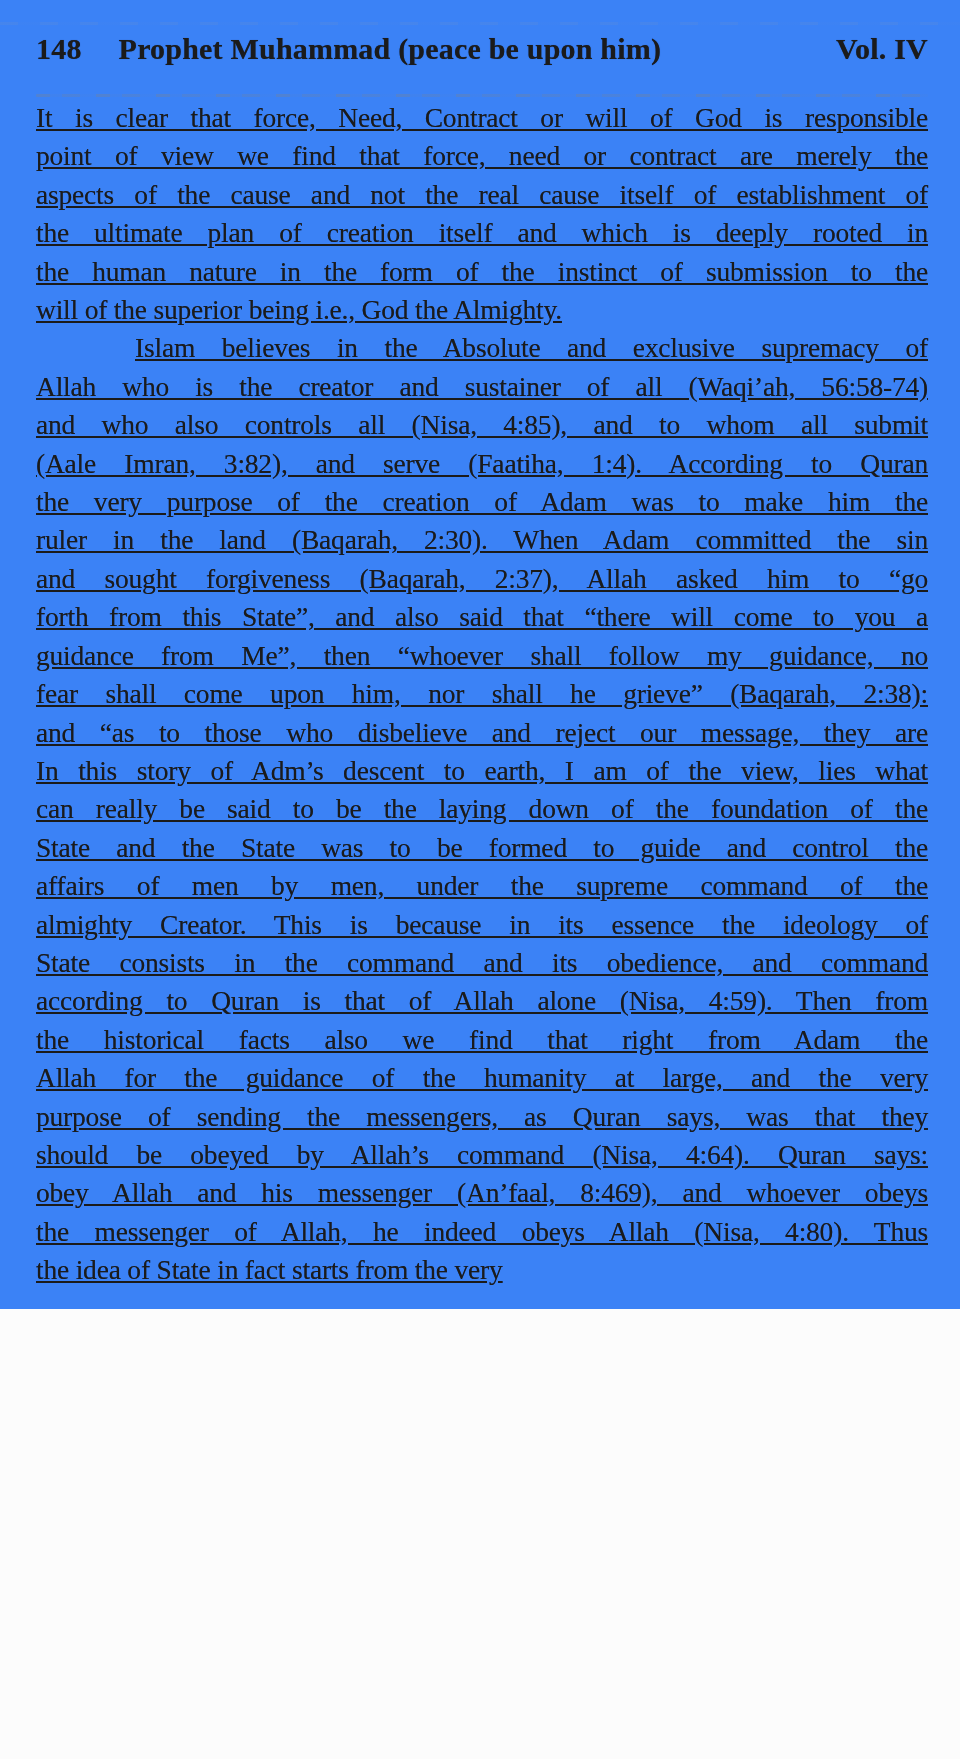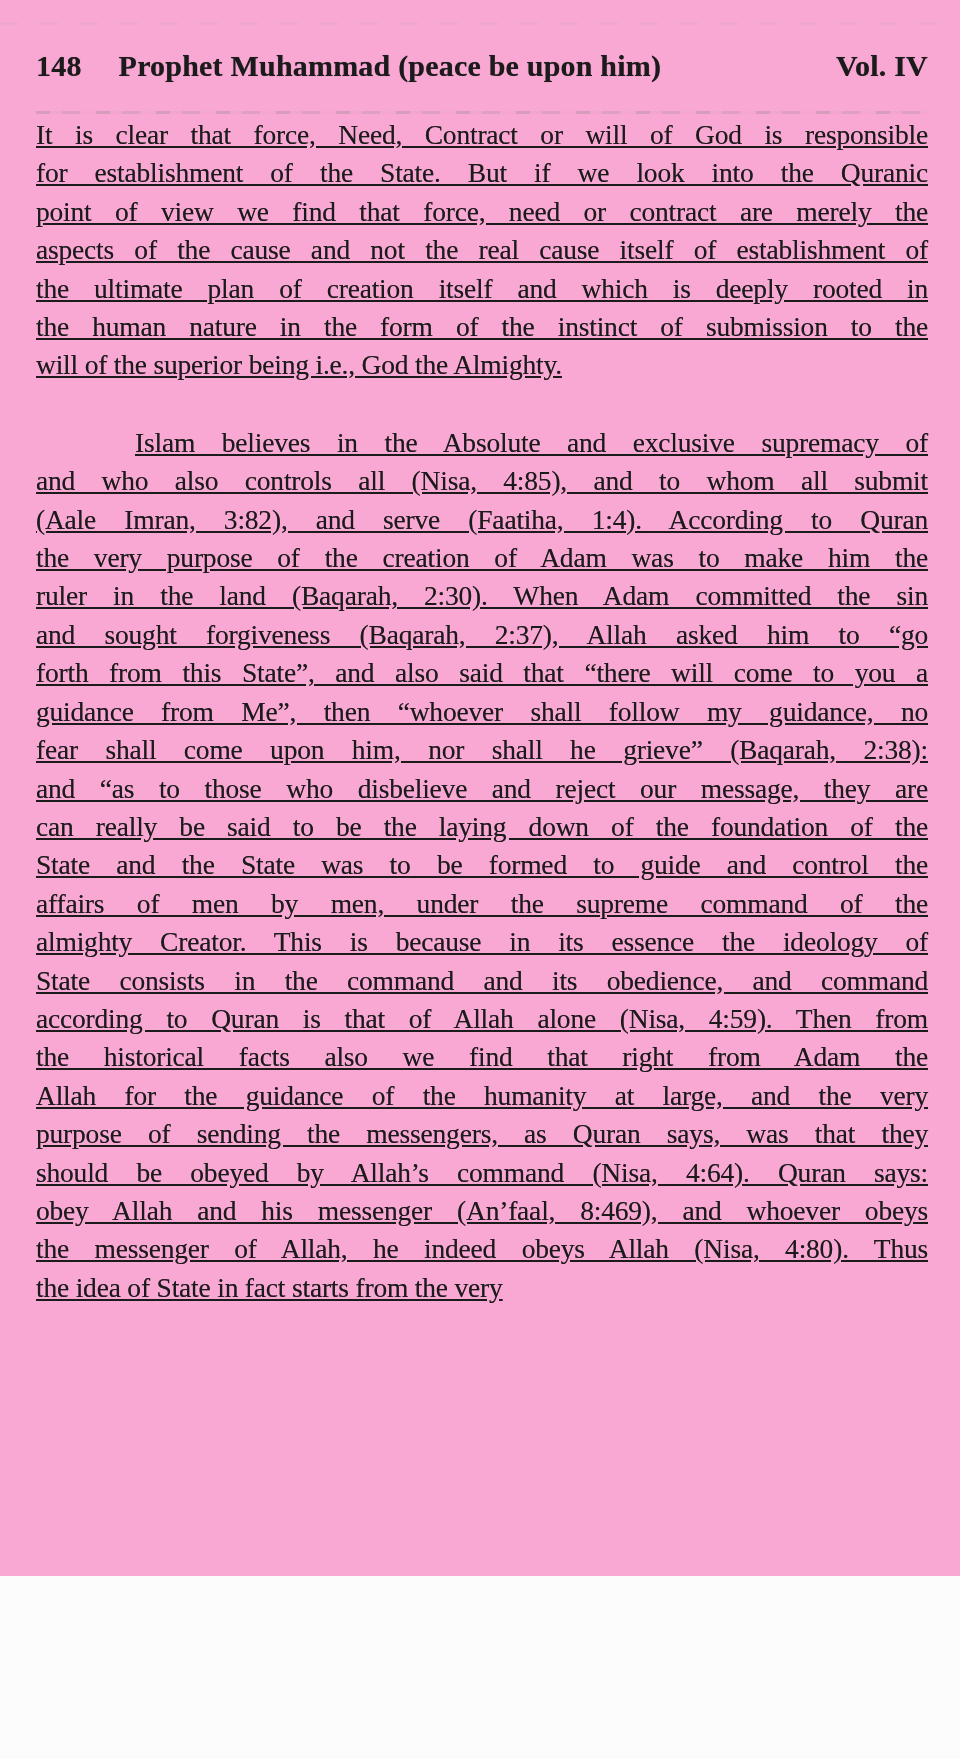--- a/index.html
+++ b/index.html
@@ -3,27 +3,27 @@
 <meta charset="utf-8">
 <style>
   html, body {
     margin: 0;
     padding: 0;
     background: #fcfcfc;
   }
   .page {
     position: relative;
     width: 960px;
-    height: 1576px;
-    background: #f9a8d4;
+    height: 1309px;
+    background: #3b82f6;
     overflow: hidden;
     font-family: "Liberation Serif", "DejaVu Serif", serif;
     color: #1b1b1b;
     box-sizing: border-box;
-    padding: 49px 32px 0 36px;
+    padding: 32px 32px 0 36px;
   }
   
   .page::before {
     content: "";
     position: absolute;
     top: 22px; left: 0; right: 0;
     height: 3px;
     background: repeating-linear-gradient(90deg,
       rgba(160,160,160,0.10) 0 18px,
       rgba(160,160,160,0.02) 18px 40px);
@@ -53,21 +53,21 @@
     border-radius: 1px;
   }
   .content {
     margin-top: 2px;
     font-size: 27.5px;
     line-height: 38.4px;
     letter-spacing: -0.2px;
     text-shadow: 0 0 0.6px rgba(10,10,10,0.5);
   }
   .paragraph { margin: 0; }
-  .paragraph + .paragraph { margin-top: 39px; }
+  .paragraph + .paragraph { }
   .line {
     text-align: justify;
     text-align-last: justify;
     white-space: normal;
     text-decoration: underline;
   }
   .line.line-last {
     text-align-last: left;
   }
   .line.line-indent {
@@ -80,38 +80,39 @@
 <div class="page">
   <div class="header">
     <span class="page-number">148</span>
     <span class="title">Prophet Muhammad (peace be upon him)</span>
     <span class="volume">Vol. IV</span>
   </div>
   <div class="header-divider"></div>
   <div class="content">
       <div class="paragraph">
         <div class="line">It is clear that force, Need, Contract or will of God is responsible</div>
-        <div class="line">for establishment of the State. But if we look into the Quranic</div>
         <div class="line">point of view we find that force, need or contract are merely the</div>
         <div class="line">aspects of the cause and not the real cause itself of establishment of</div>
         <div class="line">the ultimate plan of creation itself and which is deeply rooted in</div>
         <div class="line">the human nature in the form of the instinct of submission to the</div>
         <div class="line line-last">will of the superior being i.e., God the Almighty.</div>
       </div>
       <div class="paragraph">
         <div class="line line-indent">Islam believes in the Absolute and exclusive supremacy of</div>
+        <div class="line">Allah who is the creator and sustainer of all (Waqi’ah, 56:58-74)</div>
         <div class="line">and who also controls all (Nisa, 4:85), and to whom all submit</div>
         <div class="line">(Aale Imran, 3:82), and serve (Faatiha, 1:4). According to Quran</div>
         <div class="line">the very purpose of the creation of Adam was to make him the</div>
         <div class="line">ruler in the land (Baqarah, 2:30). When Adam committed the sin</div>
         <div class="line">and sought forgiveness (Baqarah, 2:37), Allah asked him to “go</div>
         <div class="line">forth from this State”, and also said that “there will come to you a</div>
         <div class="line">guidance from Me”, then “whoever shall follow my guidance, no</div>
         <div class="line">fear shall come upon him, nor shall he grieve” (Baqarah, 2:38):</div>
         <div class="line">and “as to those who disbelieve and reject our message, they are</div>
+        <div class="line">In this story of Adm’s descent to earth, I am of the view, lies what</div>
         <div class="line">can really be said to be the laying down of the foundation of the</div>
         <div class="line">State and the State was to be formed to guide and control the</div>
         <div class="line">affairs of men by men, under the supreme command of the</div>
         <div class="line">almighty Creator. This is because in its essence the ideology of</div>
         <div class="line">State consists in the command and its obedience, and command</div>
         <div class="line">according to Quran is that of Allah alone (Nisa, 4:59). Then from</div>
         <div class="line">the historical facts also we find that right from Adam the</div>
         <div class="line">Allah for the guidance of the humanity at large, and the very</div>
         <div class="line">purpose of sending the messengers, as Quran says, was that they</div>
         <div class="line">should be obeyed by Allah’s command (Nisa, 4:64). Quran says:</div>

